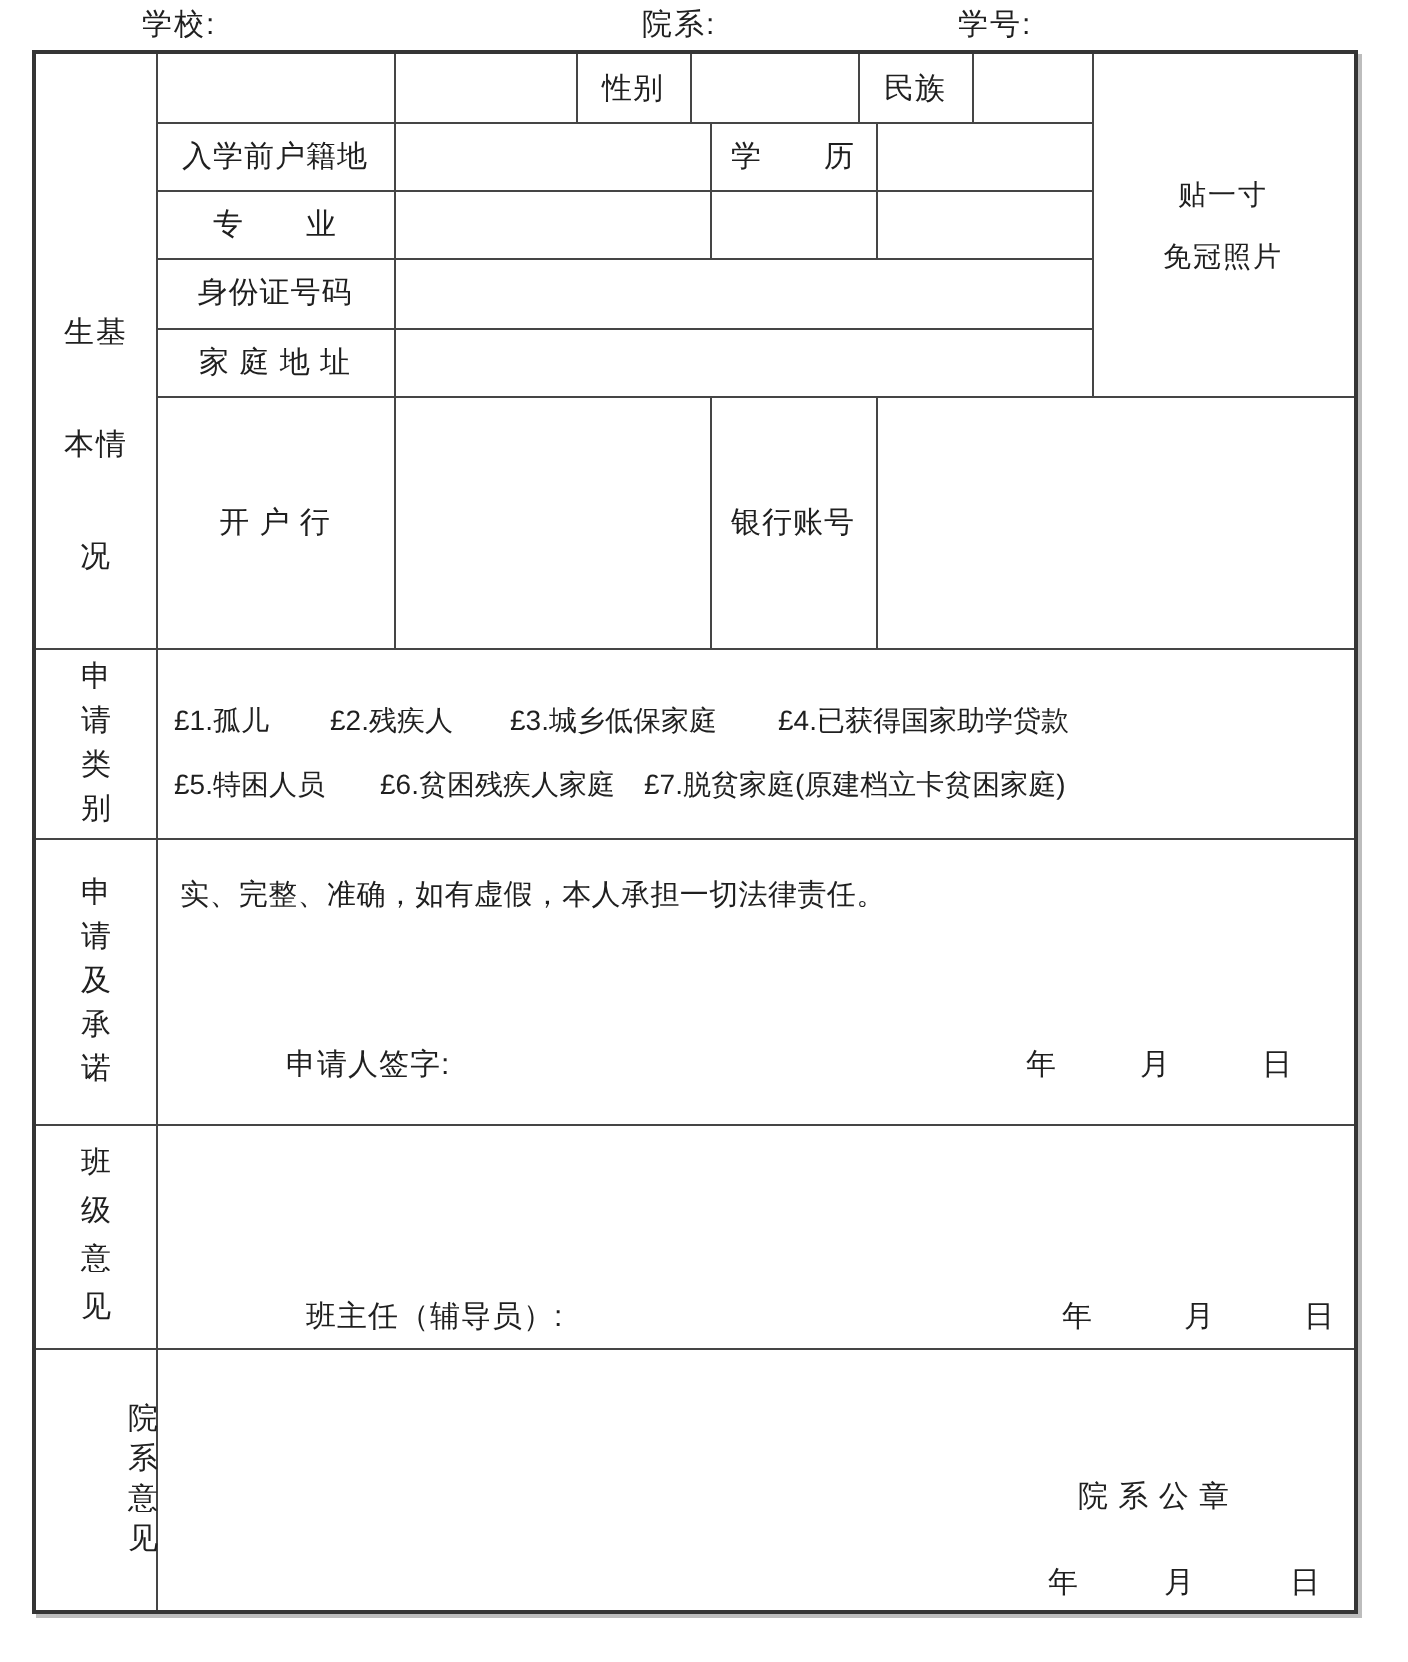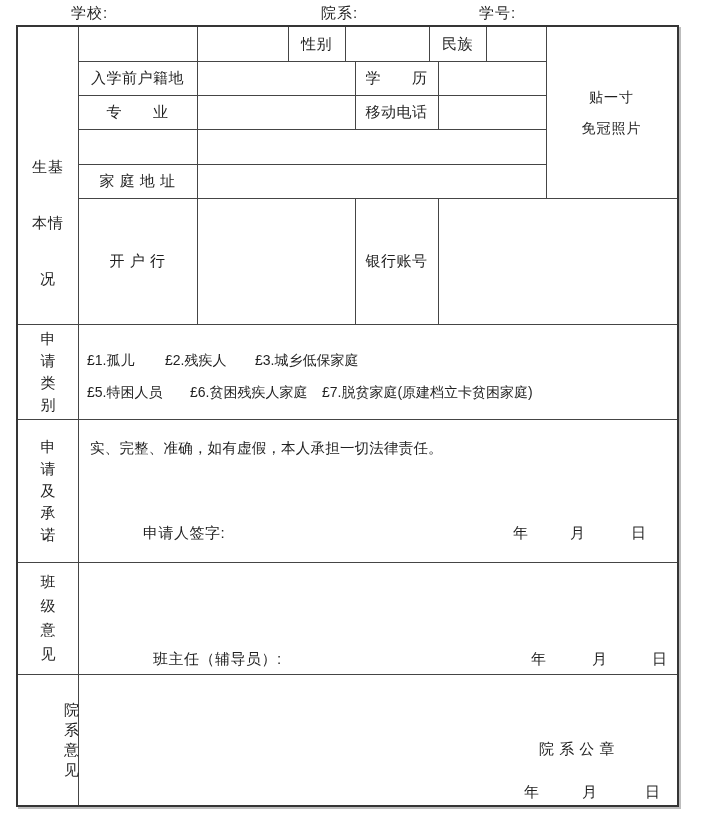--- a/index.html
+++ b/index.html
@@ -85,23 +85,23 @@
   <div class="cell" style="left:411px;top:0;width:57px;height:34px">民族</div>
   <div class="fill-cell" style="left:468px;top:0;width:60px;height:34px"></div>
 
   <div class="cell" style="left:60px;top:34px;width:119px;height:34px">入学前户籍地</div>
   <div class="fill-cell" style="left:179px;top:34px;width:158px;height:34px"></div>
   <div class="cell" style="left:337px;top:34px;width:83px;height:34px">学　　历</div>
   <div class="fill-cell" style="left:420px;top:34px;width:108px;height:34px"></div>
 
   <div class="cell" style="left:60px;top:68px;width:119px;height:34px">专　　业</div>
   <div class="fill-cell" style="left:179px;top:68px;width:158px;height:34px"></div>
-  <div class="cell" style="left:337px;top:68px;width:83px;height:34px">移动电话</div>
   <div class="fill-cell" style="left:420px;top:68px;width:108px;height:34px"></div>
 
+  <div class="cell" style="left:60px;top:102px;width:119px;height:35px">身份证号码</div>
   <div class="fill-cell" style="left:179px;top:102px;width:349px;height:35px"></div>
 
   <div class="cell" style="left:60px;top:137px;width:119px;height:34px">家 庭 地 址</div>
   <div class="fill-cell" style="left:179px;top:137px;width:349px;height:34px"></div>
 
   <div class="cell" style="left:60px;top:171px;width:119px;height:126px">开 户 行</div>
   <div class="fill-cell" style="left:179px;top:171px;width:158px;height:126px"></div>
   <div class="cell" style="left:337px;top:171px;width:83px;height:126px">银行账号</div>
   <div class="fill-cell" style="left:420px;top:171px;width:239px;height:126px"></div>
 
@@ -112,20 +112,21 @@
 
   <div class="sec-label lh22" style="top:297px;height:95px">
     <span>申</span>
     <span>请</span>
     <span>类</span>
     <span>别</span>
   </div>
   <div class="opt" style="left:69px;top:324px">£1.孤儿</div>
   <div class="opt" style="left:147px;top:324px">£2.残疾人</div>
   <div class="opt" style="left:237px;top:324px">£3.城乡低保家庭</div>
+  <div class="opt" style="left:371px;top:324px">£4.已获得国家助学贷款</div>
   <div class="opt" style="left:69px;top:356px">£5.特困人员</div>
   <div class="opt" style="left:172px;top:356px">£6.贫困残疾人家庭</div>
   <div class="opt" style="left:304px;top:356px">£7.脱贫家庭(原建档立卡贫困家庭)</div>
 
   <div class="sec-label lh22" style="top:392px;height:143px">
     <span>申</span>
     <span>请</span>
     <span>及</span>
     <span>承</span>
     <span>诺</span>

